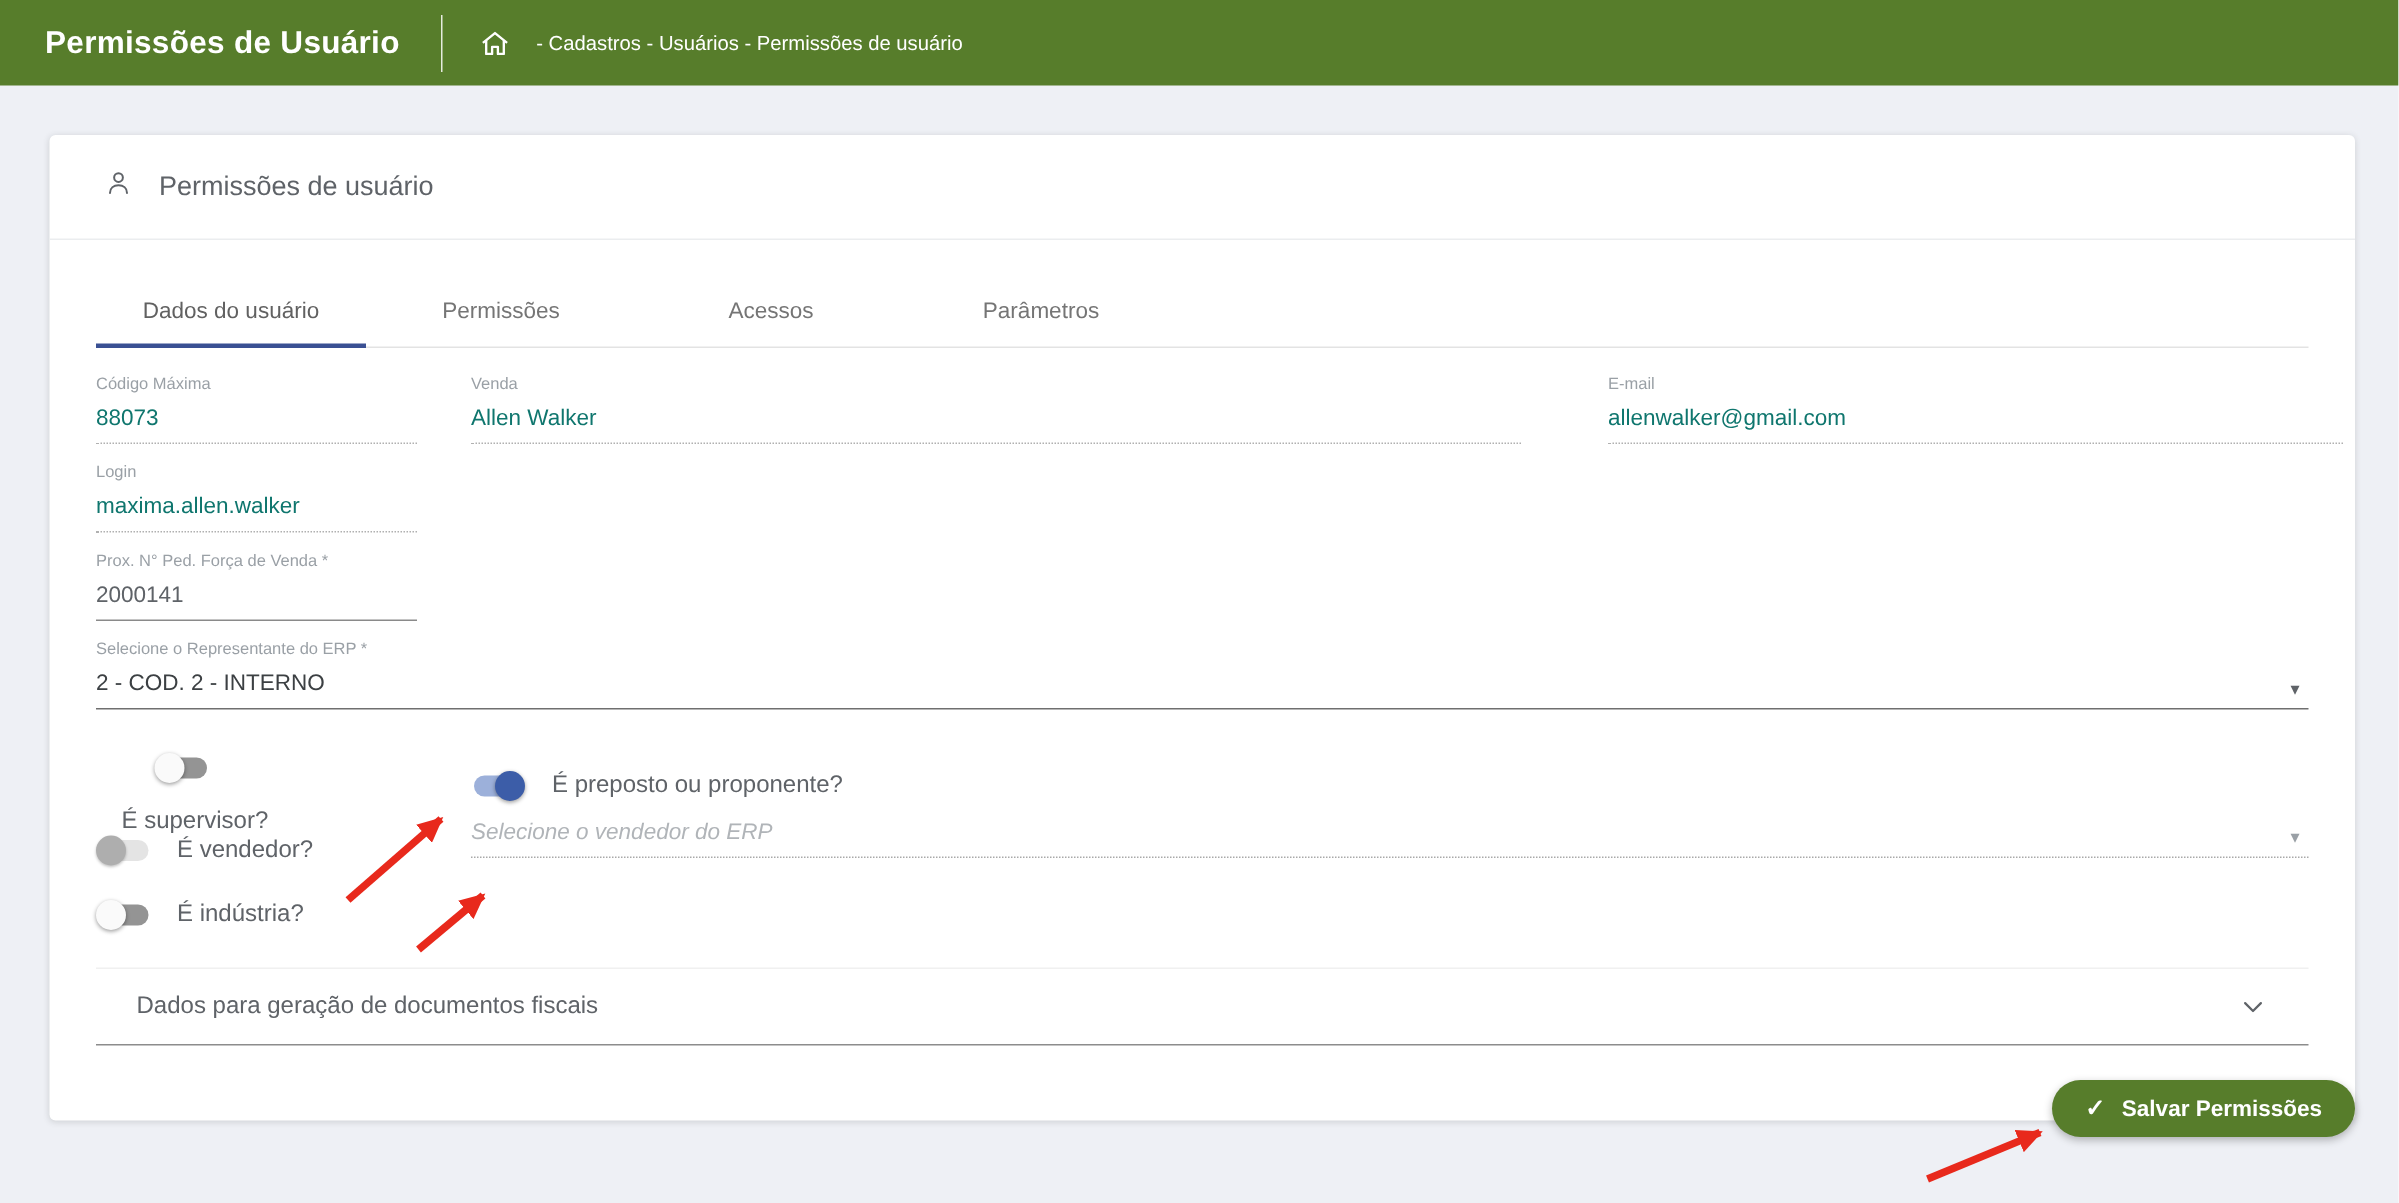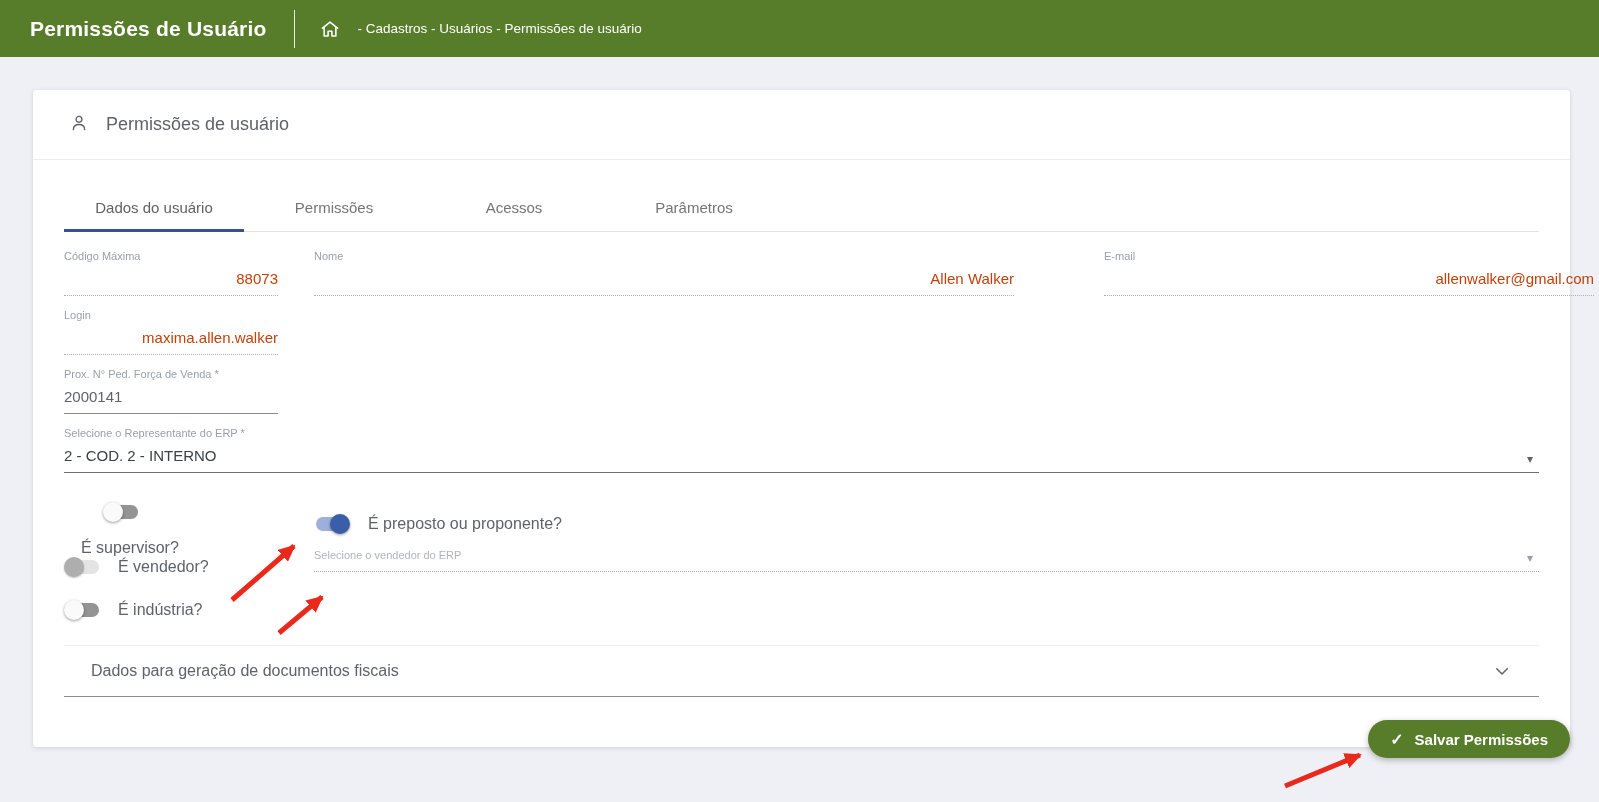--- a/index.html
+++ b/index.html
@@ -49,42 +49,43 @@
     content:""; position:absolute; left:0; right:0; bottom:-1px; height:3px;
     background:#3a5093;
   }
 
   
   .form { padding:18px 31px 0 31px; position:relative; }
   .row { position:relative; height:59px; }
   .f { position:absolute; top:0; }
   .f-label { font-size:11px; color:#9aa0a6; line-height:13px; }
   .f-value { margin-top:7px; font-size:15px; line-height:18px; padding-bottom:7px; }
-  .f.disabled  .f-value { color:#c2410c; border-bottom:1px dotted #b0b0b0;text-align:right; }
+  .f.disabled  .f-value { color:#0f766e; border-bottom:1px dotted #b0b0b0; }
   .f.editable  .f-value { color:#5f6368; border-bottom:1px solid #8a8a8a; }
   .f.selectbox .f-value { color:#3c4043; border-bottom:1px solid #6f6f6f; }
   .f .arrow {
     position:absolute; right:6px; bottom:9px; font-size:12px; color:#5f6368;
     line-height:10px; pointer-events:none;
   }
   .f.dotted-select { color:#b0b4b8; }
   .f.dotted-select .f-placeholder {
-    font-size:11px; line-height:18px; color:#b0b4b8; padding-bottom:7px;
+    font-size:15px; line-height:18px; color:#b0b4b8; padding-bottom:7px;
     border-bottom:1px dotted #a9a9a9;
+    font-style:italic;
   }
   .f.dotted-select .arrow { color:#9aa0a6; }
 
   .w-s { width:214px; }
   .w-status { width:212px; }
   .w-nome { width:700px; }
   .w-email { width:490px; }
   .w-full { width:1475px; }
   .w-vend { width:1225px; }
   .x2 { left:250px; }
-  .x3 { left:1040px; }
+  .x3 { left:1008px; }
 
   
   .toggle-rows { margin-top:16px; }
   .trow { position:relative; height:43px; }
   .tgl-group { position:absolute; top:0; height:43px; display:flex; align-items:center; cursor:pointer; }
   .tgl-label { margin-left:17px; font-size:16px; color:#5f6368; }
   .switch { position:relative; width:37px; height:20px; flex:0 0 37px; }
   .switch .track { position:absolute; top:3px; left:2px; width:33px; height:14px; border-radius:7px; }
   .switch .thumb {
     position:absolute; top:0; width:20px; height:20px; border-radius:50%;
@@ -157,21 +158,21 @@
     </nav>
 
     <div class="form">
 
       <div class="row">
         <div class="f disabled w-s">
           <div class="f-label">Código Máxima</div>
           <div class="f-value">88073</div>
         </div>
         <div class="f disabled w-nome x2">
-          <div class="f-label">Nome</div>
+          <div class="f-label">Venda</div>
           <div class="f-value">Allen Walker</div>
         </div>
         <div class="f disabled w-email x3">
           <div class="f-label">E-mail</div>
           <div class="f-value">allenwalker@gmail.com</div>
         </div>
       </div>
 
       <div class="row">
         <div class="f disabled w-s">

